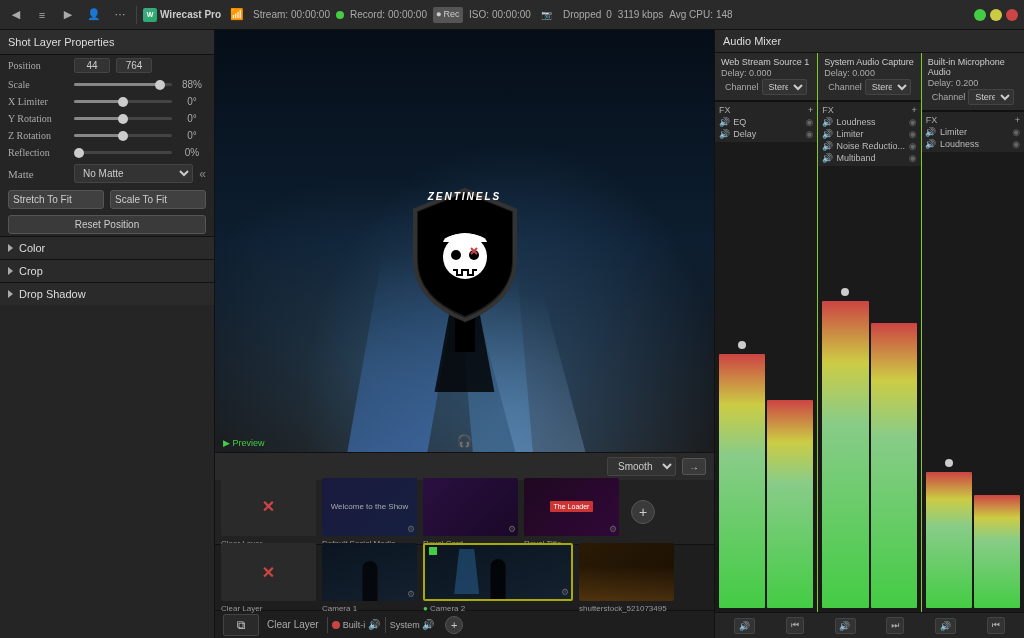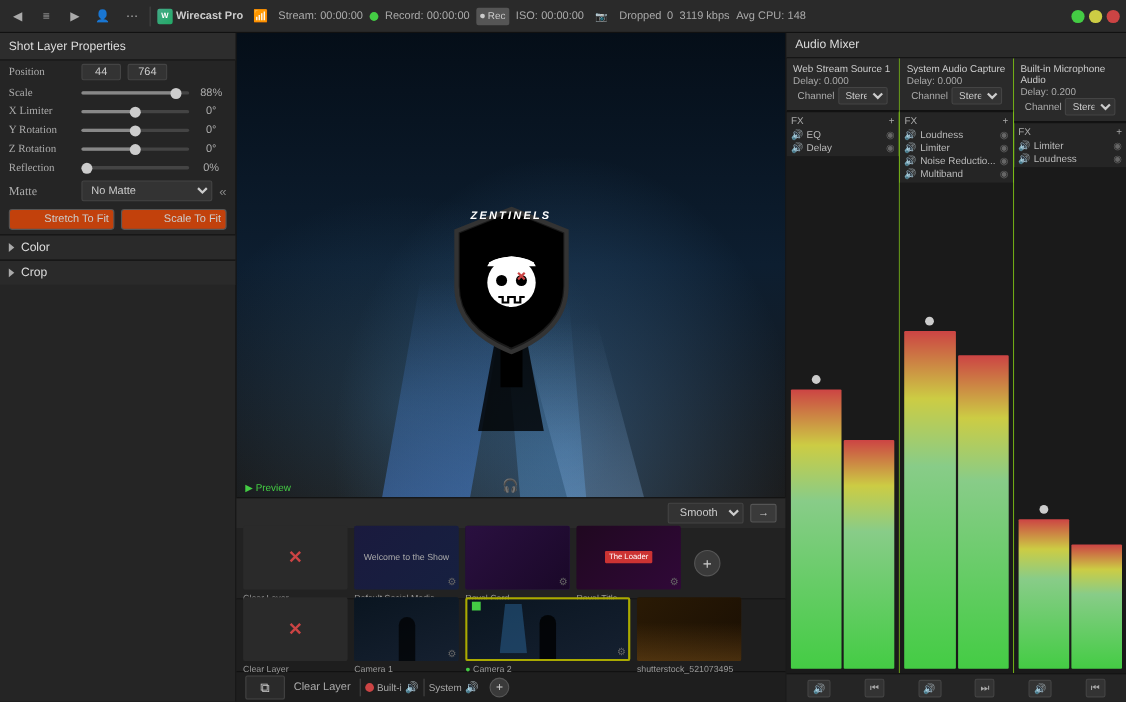--- a/index.html
+++ b/index.html
@@ -89,23 +89,23 @@
     .slider-thumb {
       width: 10px; height: 10px; background: #ccc;
       border-radius: 50%; position: absolute; top: -3.5px;
     }
     .slider-end-val { color: #aaa; font-size: 10px; min-width: 28px; text-align: center; }
 
     .prop-buttons {
       display: flex; gap: 6px; padding: 4px 8px;
     }
     .prop-btn {
-      flex: 1; background: #c2410c; border: 1px solid #555;
+      flex: 1; background: #404040; border: 1px solid #555;
       color: #ccc; font-size: 10px; padding: 3px 4px;
-      border-radius: 3px; cursor: pointer; text-align: right;
+      border-radius: 3px; cursor: pointer; text-align: left;
     }
     .prop-btn-full {
       width: calc(100% - 16px); margin: 2px 8px;
       background: #3a3a3a; border: 1px solid #555;
       color: #ccc; font-size: 10px; padding: 3px 4px;
       border-radius: 3px; cursor: pointer; text-align: center;
     }
 
     .section-header {
       display: flex; align-items: center; gap: 6px;
@@ -508,28 +508,33 @@
       <select class="matte-select">
         <option>No Matte</option>
       </select>
       <span style="color:#888;font-size:12px;cursor:pointer;">«</span>
     </div>
 
     <div class="prop-buttons">
       <div class="prop-btn">Stretch To Fit</div>
       <div class="prop-btn">Scale To Fit</div>
     </div>
+    <div class="prop-btn-full">Reset Position</div>
 
     <div class="section-header">
       <div class="triangle"></div>
       <span>Color</span>
     </div>
     <div class="section-header">
       <div class="triangle"></div>
       <span>Crop</span>
+    </div>
+    <div class="section-header">
+      <div class="triangle"></div>
+      <span>Drop Shadow</span>
     </div>
   </div>
 
   <div class="center-area">
 
     <div class="preview-area">
       <div class="concert-scene">
 
         <div style="position:absolute;bottom:0;left:30%;width:80px;height:200px;background:linear-gradient(to top, rgba(80,150,255,0.4), transparent);transform:skewX(-10deg);"></div>
         <div style="position:absolute;bottom:0;left:50%;width:60px;height:180px;background:linear-gradient(to top, rgba(100,180,255,0.3), transparent);transform:skewX(5deg);"></div>

